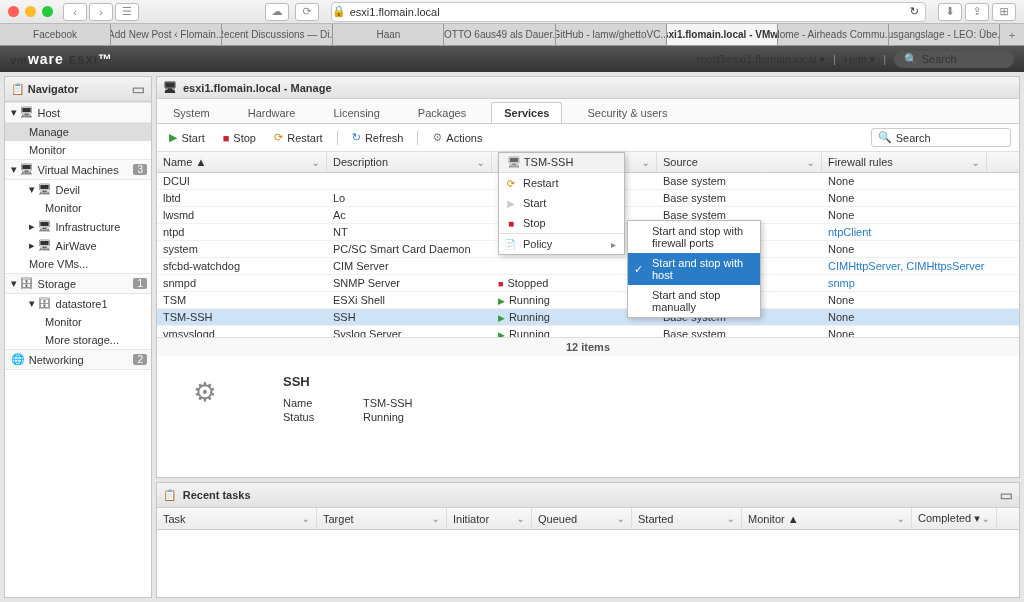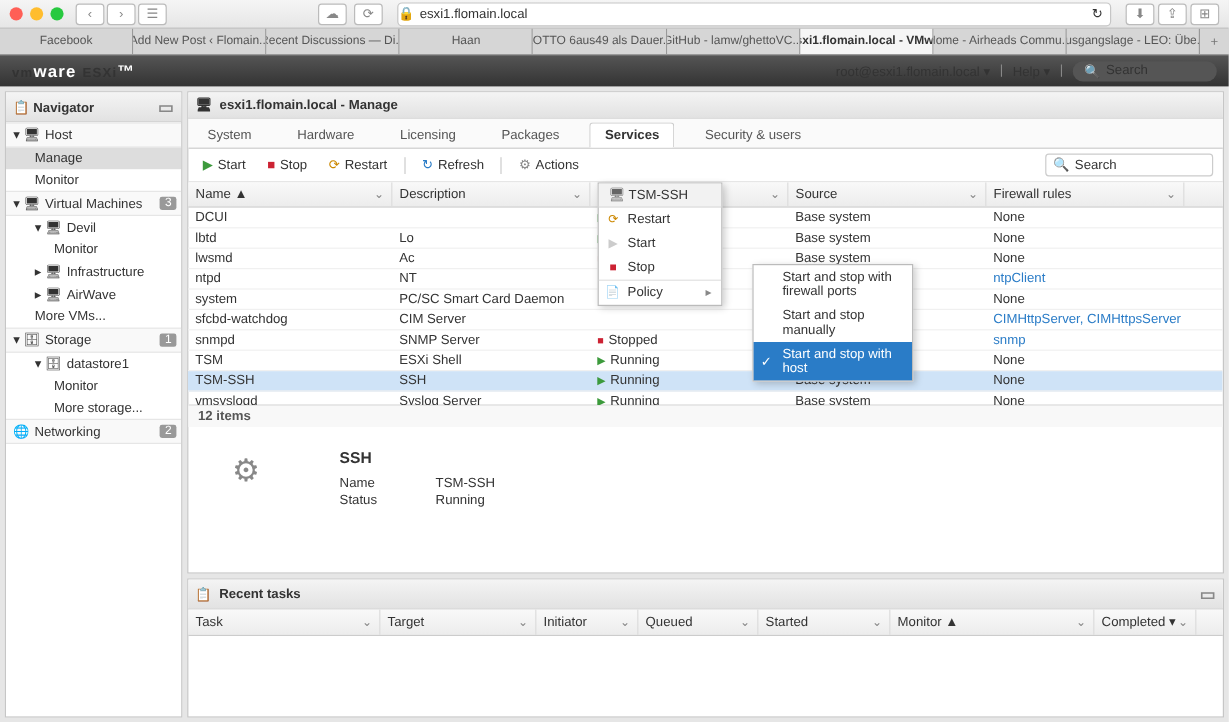--- a/index.html
+++ b/index.html
@@ -50,26 +50,26 @@
 .table-head,.table-row{display:grid;grid-template-columns:170px 165px 165px 165px 165px;align-items:center}
 .table-head{background:linear-gradient(#f9f9f9,#ececec);border-bottom:1px solid #ccc}
 .th{padding:4px 6px;border-right:1px solid #ddd;display:flex;align-items:center;justify-content:space-between;color:#333}
 .table-body{max-height:164px;overflow:auto}
 .table-row{border-bottom:1px solid #f0f0f0}
 .table-row.selected{background:#cfe3f7}
 .td{padding:2px 6px;white-space:nowrap;overflow:hidden;text-overflow:ellipsis;display:flex;align-items:center;gap:4px}
 .link{color:#2a7cc7}
 .status-run::before{content:"▶";color:#3c9a3c;margin-right:4px;font-size:9px}
 .status-stop::before{content:"■";color:#c23;margin-right:4px;font-size:9px}
-.table-footer{background:#f8f8f8;border-top:1px solid #ddd;padding:3px 8px;text-align:left;font-weight:bold;color:#555}
+.table-footer{background:#f8f8f8;border-top:1px solid #ddd;padding:3px 8px;text-align:center;font-weight:bold;color:#555}
 .detail{display:flex;gap:60px;padding:18px 30px}
 .detail-icon{width:36px;height:36px;display:flex;align-items:center;justify-content:center;color:#888;font-size:26px}
 .detail h3{font-size:13px;font-weight:bold;margin-bottom:8px}
 .detail .kv{display:grid;grid-template-columns:80px 200px;row-gap:2px;font-size:11px}
-.context-menu{position:absolute;left:341px;top:0;width:104px;background:#fff;border:1px solid #bbb;box-shadow:2px 2px 6px rgba(0,0,0,.2);z-index:10}
+.context-menu{position:absolute;left:341px;top:0;width:127px;background:#fff;border:1px solid #bbb;box-shadow:2px 2px 6px rgba(0,0,0,.2);z-index:10}
 .context-menu .hdr{background:#f2f2f2;padding:3px 8px;border-bottom:1px solid #ddd;color:#666}
 .cm-item{padding:4px 8px 4px 24px;display:flex;align-items:center;gap:6px;position:relative}
 .cm-item.dim{color:#bbb}
 .cm-item .gicon{position:absolute;left:6px;width:12px;height:12px;display:flex;align-items:center;justify-content:center;font-size:10px}
 .cm-sep{height:1px;background:#e0e0e0}
 .sub-menu{position:absolute;left:470px;top:68px;width:134px;background:#fff;border:1px solid #bbb;box-shadow:2px 2px 6px rgba(0,0,0,.2);z-index:11}
 .sub-menu .cm-item.sel{background:#2a7cc7;color:#fff}
 .sub-menu .cm-item.sel::before{content:"✓";position:absolute;left:6px;color:#fff}
 .tasks-panel{height:116px;display:flex;flex-direction:column}
 .task-head{display:grid;grid-template-columns:160px 130px 85px 100px 110px 170px 85px;background:linear-gradient(#f9f9f9,#ececec);border-bottom:1px solid #ccc}
@@ -327,22 +327,22 @@
             </div>
           <div class="cm-sep"></div>
           <div class="cm-item">
               <span class="gicon" style="color:#888">📄</span>
               <span>Policy</span>
               <span style="margin-left:auto" class="chev">▸</span>
             </div>
         </div>
         <div class="sub-menu">
           <div class="cm-item">Start and stop with firewall ports</div>
+          <div class="cm-item sel">Start and stop with host</div>
           <div class="cm-item">Start and stop manually</div>
-          <div class="cm-item sel">Start and stop with host</div>
         </div>
       </div>
 
       <div class="detail" style="flex:1">
         <div class="detail-icon">⚙</div>
         <div>
           <h3>SSH</h3>
           <div class="kv">
             <div>Name</div>
             <div>TSM-SSH</div>

